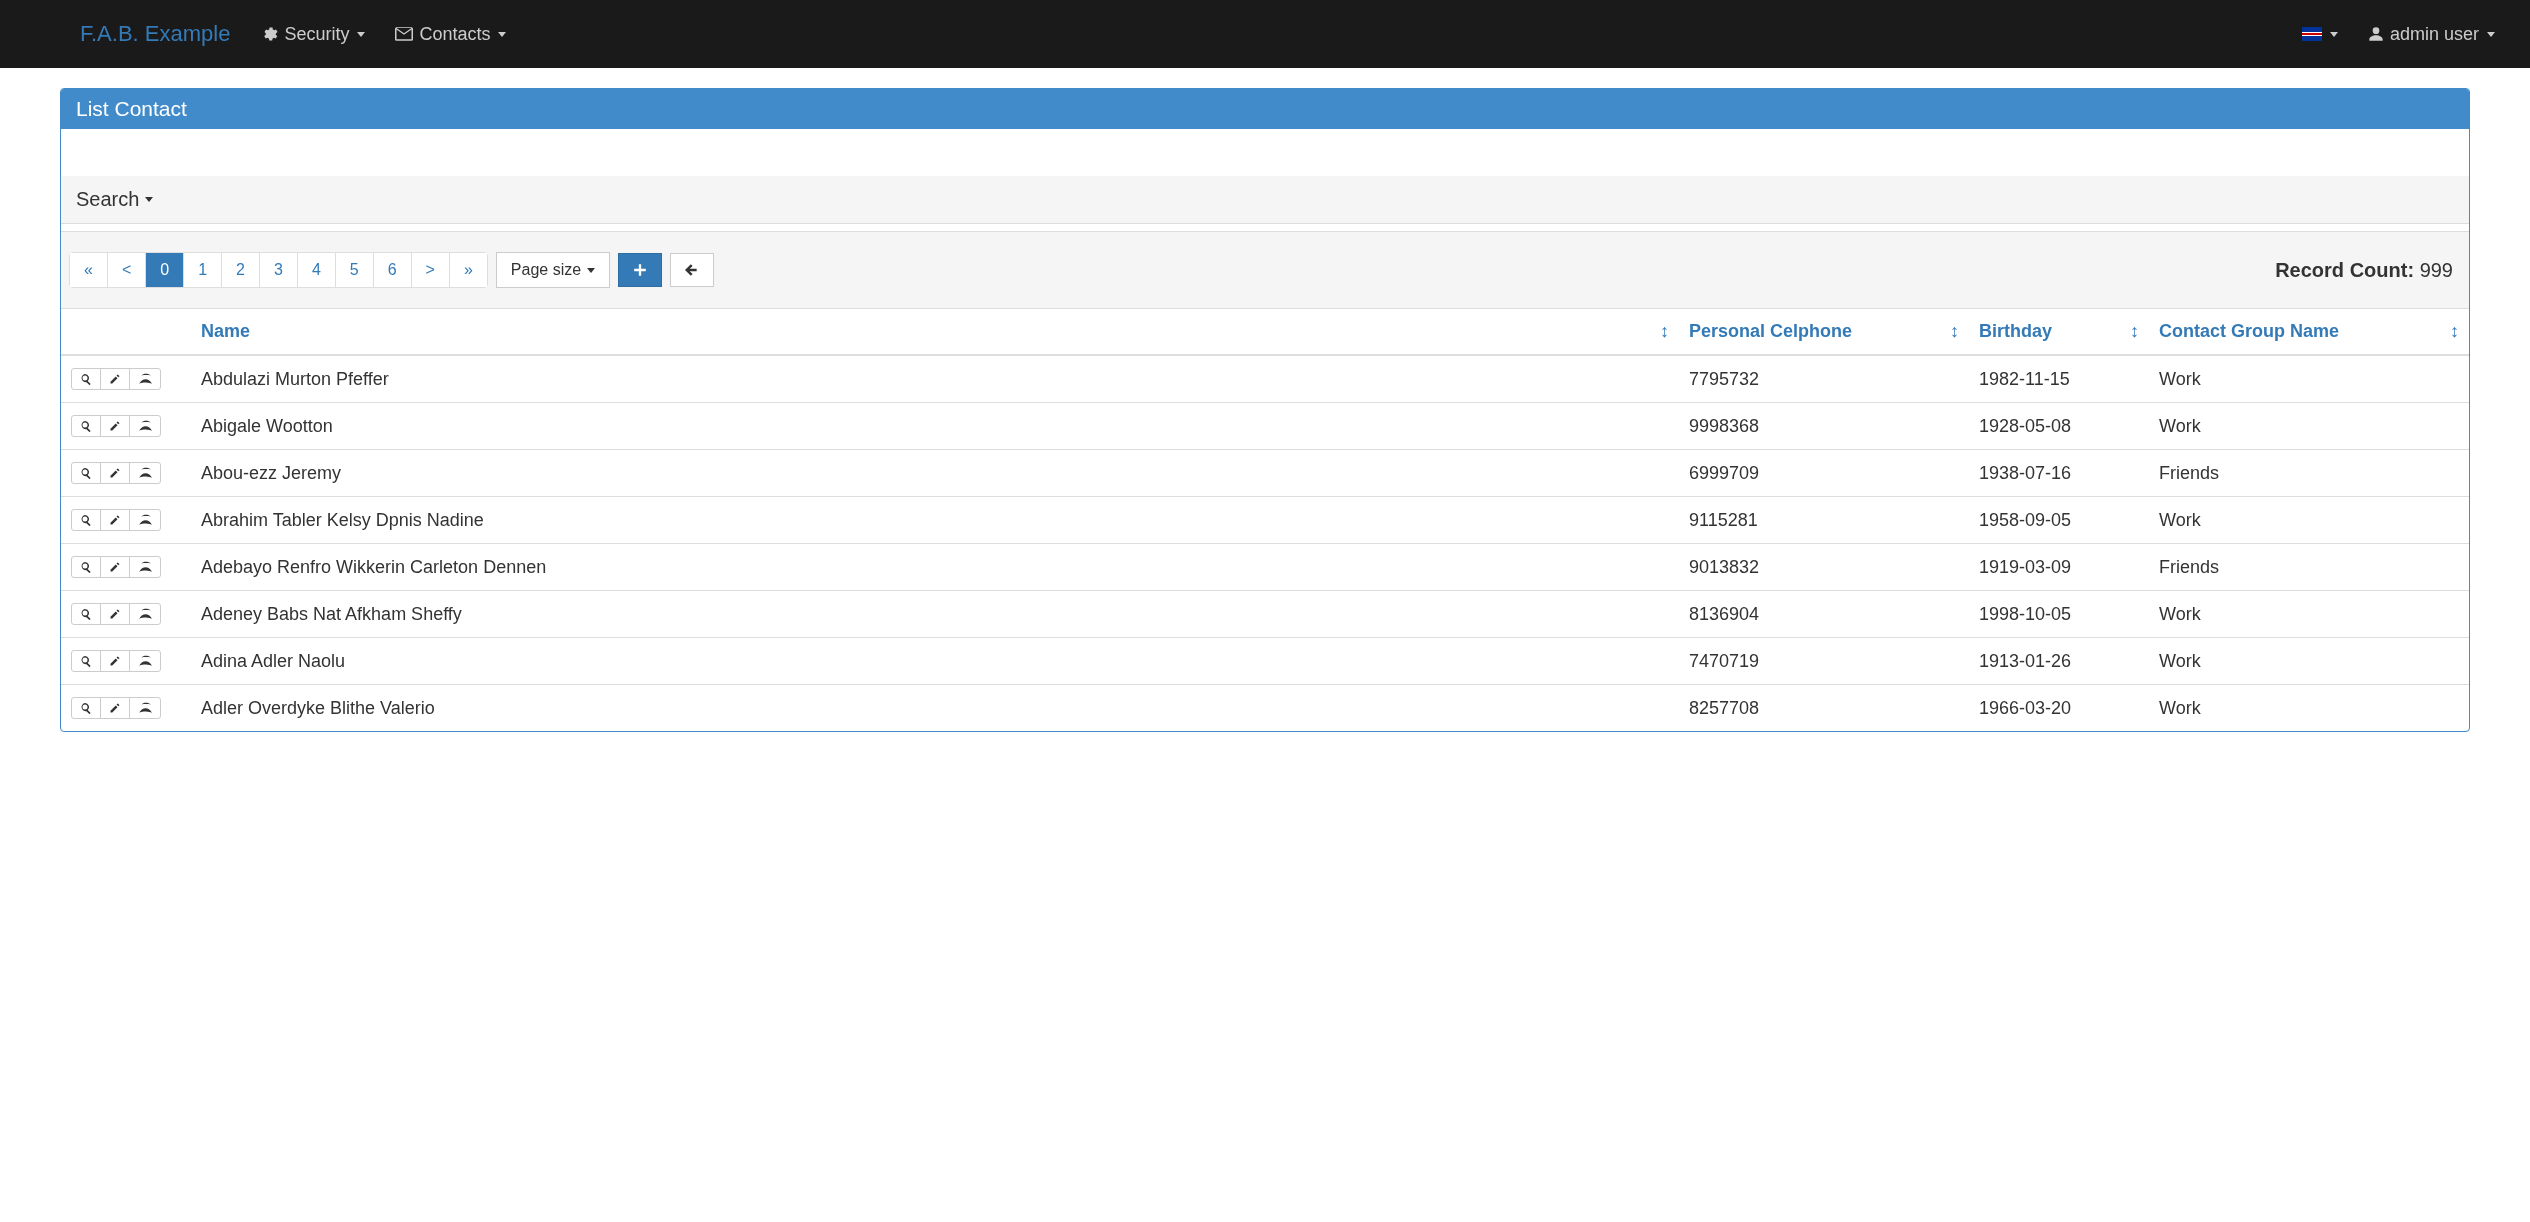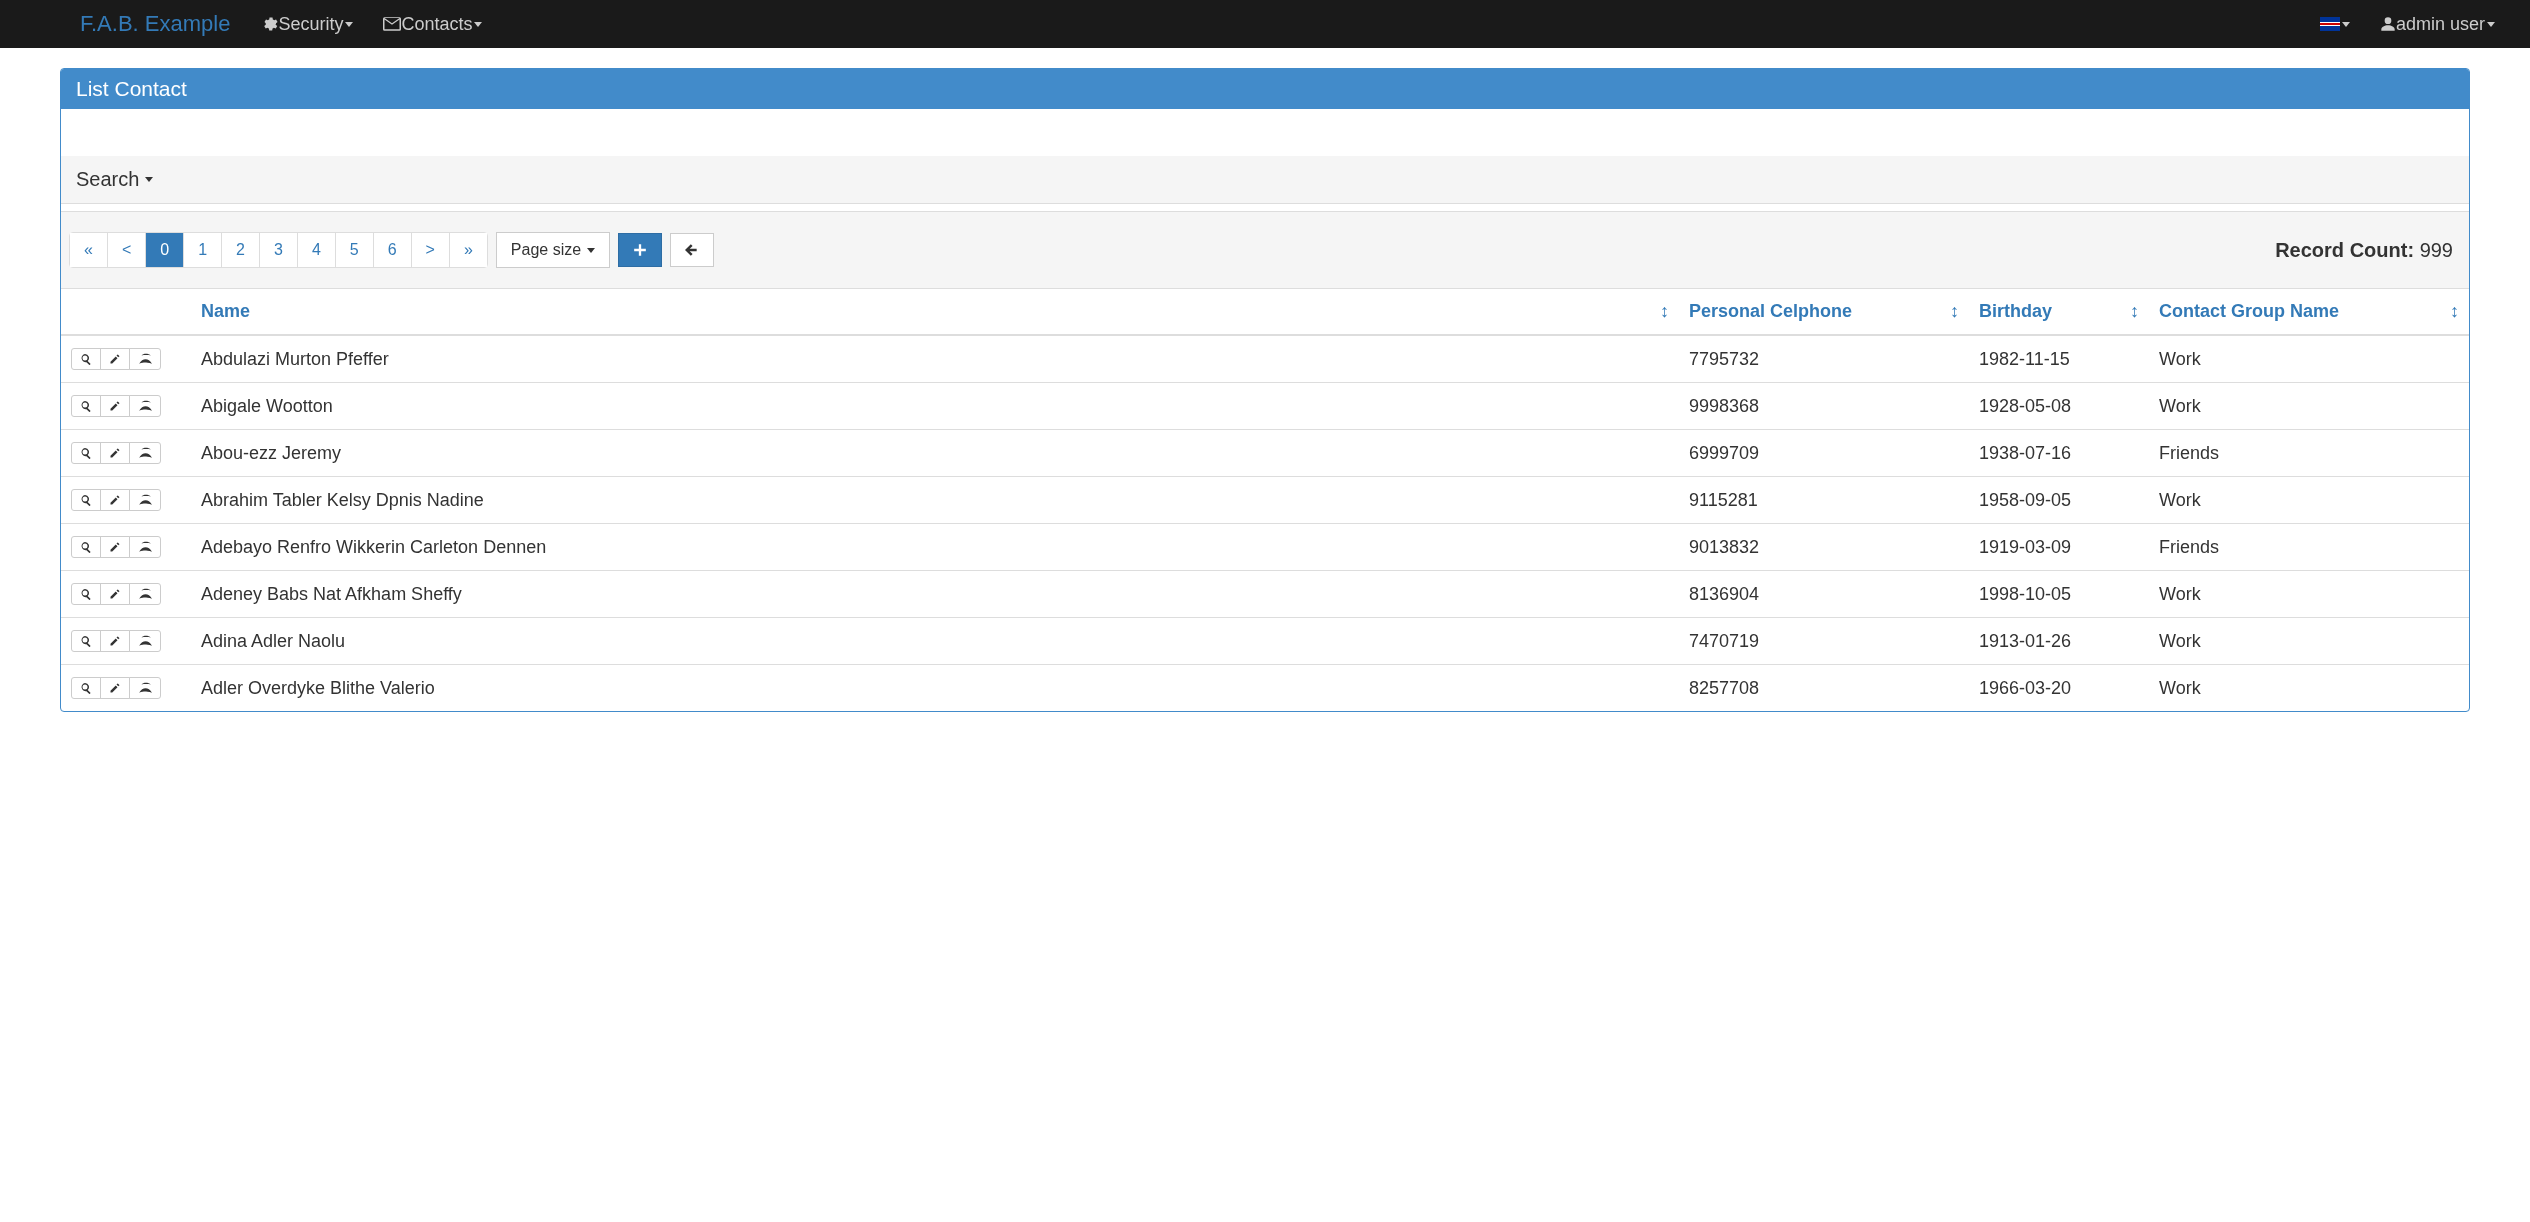--- a/index.html
+++ b/index.html
@@ -1,20 +1,20 @@
 <!DOCTYPE html>
 <html><head>
 <meta charset="utf-8">
 <style>
 * { box-sizing: border-box; margin: 0; padding: 0; }
 body { font-family: "Helvetica Neue", Helvetica, Arial, sans-serif; font-size: 14px; color: #333; background: #fff; }
 
-.navbar { background: #1a1a1a; color: #ccc; height: 48px; display: flex; align-items: center; padding: 0 20px; }
+.navbar { background: #1a1a1a; color: #ccc; height: 68px; display: flex; align-items: center; padding: 0 20px; }
 .navbar-brand { color: #337ab7; font-size: 22px; padding: 0 15px 0 60px; cursor: pointer; }
-.navbar-item { color: #ccc; padding: 0 15px; display: flex; align-items: center; cursor: pointer; font-size: 18px; }
+.navbar-item { color: #ccc; padding: 0 15px; display: flex; align-items: center; gap: 6px; cursor: pointer; font-size: 18px; }
 .navbar-spacer { flex: 1; }
 .caret { display: inline-block; width: 0; height: 0; border-left: 4px solid transparent; border-right: 4px solid transparent; border-top: 5px solid currentColor; vertical-align: middle; margin-left: 2px; }
 
 .flag-icon { display: inline-block; width: 20px; height: 14px; position: relative; background: #003399; }
 .flag-icon::before { content: ""; position: absolute; top: 5px; left: 0; right: 0; height: 4px; background: #fff; }
 .flag-icon::after { content: ""; position: absolute; top: 6px; left: 0; right: 0; height: 2px; background: #cc0000; }
 
 .container { padding: 20px 60px; }
 .panel { border: 1px solid #428bca; border-radius: 4px; overflow: hidden; }
 .panel-heading { background: #428bca; color: #fff; padding: 8px 15px; font-size: 21px; font-weight: 500; }

